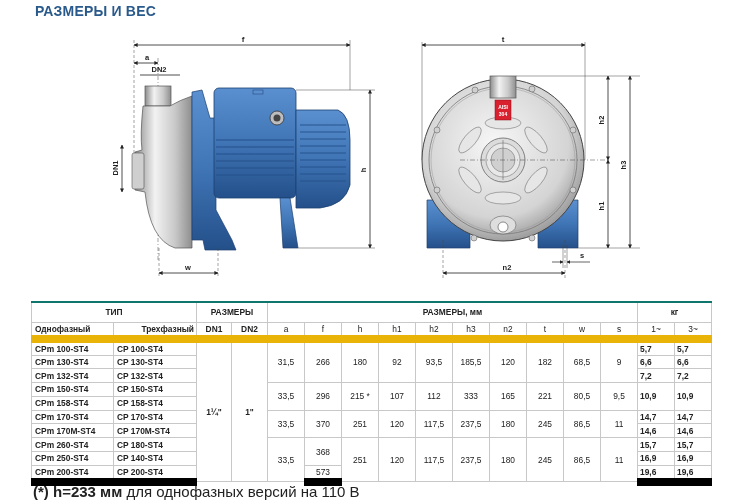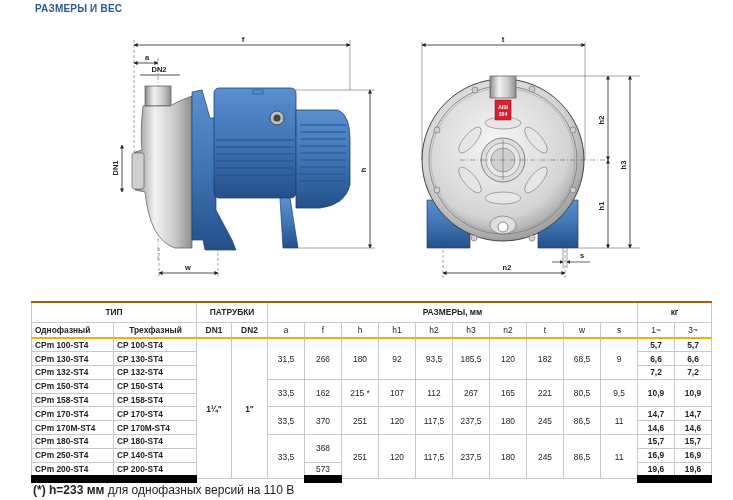--- a/index.html
+++ b/index.html
@@ -1,36 +1,36 @@
 <!DOCTYPE html>
 <html><head>
 <meta charset="utf-8">
 <style>
   * { box-sizing: border-box; margin: 0; padding: 0; }
   html, body { width: 733px; height: 500px; background: #ffffff; overflow: hidden; }
   body { position: relative; font-family: "Liberation Sans", "DejaVu Sans", sans-serif; color: #222; }
 
-  .title { position: absolute; left: 35px; top: 3px; font-size: 10px; font-weight: bold; color: #2a5a8c; letter-spacing: 0.2px; }
+  .title { position: absolute; left: 35px; top: 3px; font-size: 14px; font-weight: bold; color: #2a5a8c; letter-spacing: 0.2px; }
 
   .drawing { position: absolute; left: 0; top: 20px; width: 733px; height: 270px; }
 
   table.spec { position: absolute; left: 31px; top: 301px; border-collapse: collapse; font-size: 8.4px; table-layout: fixed; }
   table.spec td, table.spec th { border: 1px solid #c8c8c8; padding: 0 2px; height: 13.8px; line-height: 12px; white-space: nowrap; vertical-align: middle; }
   table.spec th { font-weight: bold; text-align: center; color: #222; }
-  table.spec tr.h1 th { height: 20px; border-top: 2px solid #a16207; text-align: center; }
+  table.spec tr.h1 th { height: 20px; border-top: 2px solid #0f766e; text-align: center; }
   table.spec tr.h2 th, table.spec tr.h2 td { height: 16px; font-weight: normal; }
   table.spec tr.h2 th.b { font-weight: bold; }
-  table.spec tr.h2 { border-bottom: 2px solid #eab308; margin-top: 36px; }
+  table.spec tr.h2 { border-bottom: 8px solid #eab308; margin-top: 36px; }
   table.spec td.model { font-weight: bold; text-align: left; padding-left: 3px; }
   table.spec td.num { text-align: center; }
-  table.spec td.kg { font-weight: bold; text-align: center; }
+  table.spec td.kg { font-weight: bold; text-align: left; }
   table.spec tr.last td { border-bottom: 8px solid #000000; }
   table.spec th.razmer { text-align: right; }
 
-  .footnote { position: absolute; left: 33px; top: 483px; font-size: 12px; color: #222; }
+  .footnote { position: absolute; left: 33px; top: 483px; font-size: 15px; color: #222; }
   .footnote b { font-weight: bold; }
 </style>
 </head>
 <body>
 
 <div class="title">РАЗМЕРЫ И ВЕС</div>
 
 <svg class="drawing" viewBox="0 20 733 270" width="733" height="270" xmlns="http://www.w3.org/2000/svg">
   <defs>
     <linearGradient id="steelG" x1="0" x2="1" y1="0" y2="0">
@@ -206,27 +206,27 @@
       <col style="width:37px">
       <col style="width:37px">
       <col style="width:37px">
       <col style="width:37px">
     <col style="width:37px">
       <col style="width:37px">
   </colgroup>
   <tbody>
       <tr class="h1">
     <th colspan="2">ТИП</th>
-    <th colspan="2">ПАТРУБКИ</th>
+    <th colspan="2">РАЗМЕРЫ</th>
     <th colspan="10" class="razmer">РАЗМЕРЫ, мм</th>
     <th colspan="2">кг</th>
   </tr>
   <tr class="h2">
     <th class="b" style="text-align:left;padding-left:3px">Однофазный</th>
-    <th class="b" style="text-align:center;padding-left:3px">Трехфазный</th>
+    <th class="b" style="text-align:right;padding-left:3px">Трехфазный</th>
     <th class="b">DN1</th>
     <th class="b">DN2</th>
     <th>a</th>
     <th>f</th>
     <th>h</th>
     <th>h1</th>
     <th>h2</th>
     <th>h3</th>
     <th>n2</th>
     <th>t</th>
@@ -264,25 +264,25 @@
     <td class="model">CPm 132-ST4</td>
     <td class="model">CP 132-ST4</td>
     <td class="kg">7,2</td>
     <td class="kg">7,2</td>
   </tr>
 
   <tr>
     <td class="model">CPm 150-ST4</td>
     <td class="model">CP 150-ST4</td>
     <td class="num" rowspan="2">33,5</td>
-    <td class="num" rowspan="2">162</td>
+    <td class="num" rowspan="2">296</td>
     <td class="num" rowspan="2">215 *</td>
     <td class="num" rowspan="2">107</td>
     <td class="num" rowspan="2">112</td>
-    <td class="num" rowspan="2">267</td>
+    <td class="num" rowspan="2">333</td>
     <td class="num" rowspan="2">165</td>
     <td class="num" rowspan="2">221</td>
     <td class="num" rowspan="2">80,5</td>
     <td class="num" rowspan="2">9,5</td>
     <td class="kg" rowspan="2">10,9</td>
     <td class="kg" rowspan="2">10,9</td>
   </tr>
   <tr>
     <td class="model">CPm 158-ST4</td>
     <td class="model">CP 158-ST4</td>
@@ -305,21 +305,21 @@
     <td class="kg">14,7</td>
   </tr>
   <tr>
     <td class="model">CPm 170M-ST4</td>
     <td class="model">CP 170M-ST4</td>
     <td class="kg">14,6</td>
     <td class="kg">14,6</td>
   </tr>
 
   <tr>
-    <td class="model">CPm 180-ST4</td>
+    <td class="model">CPm 260-ST4</td>
     <td class="model">CP 180-ST4</td>
     <td class="num" rowspan="3">33,5</td>
     <td class="num" rowspan="2">368</td>
     <td class="num" rowspan="3">251</td>
     <td class="num" rowspan="3">120</td>
     <td class="num" rowspan="3">117,5</td>
     <td class="num" rowspan="3">237,5</td>
     <td class="num" rowspan="3">180</td>
     <td class="num" rowspan="3">245</td>
     <td class="num" rowspan="3">86,5</td>

